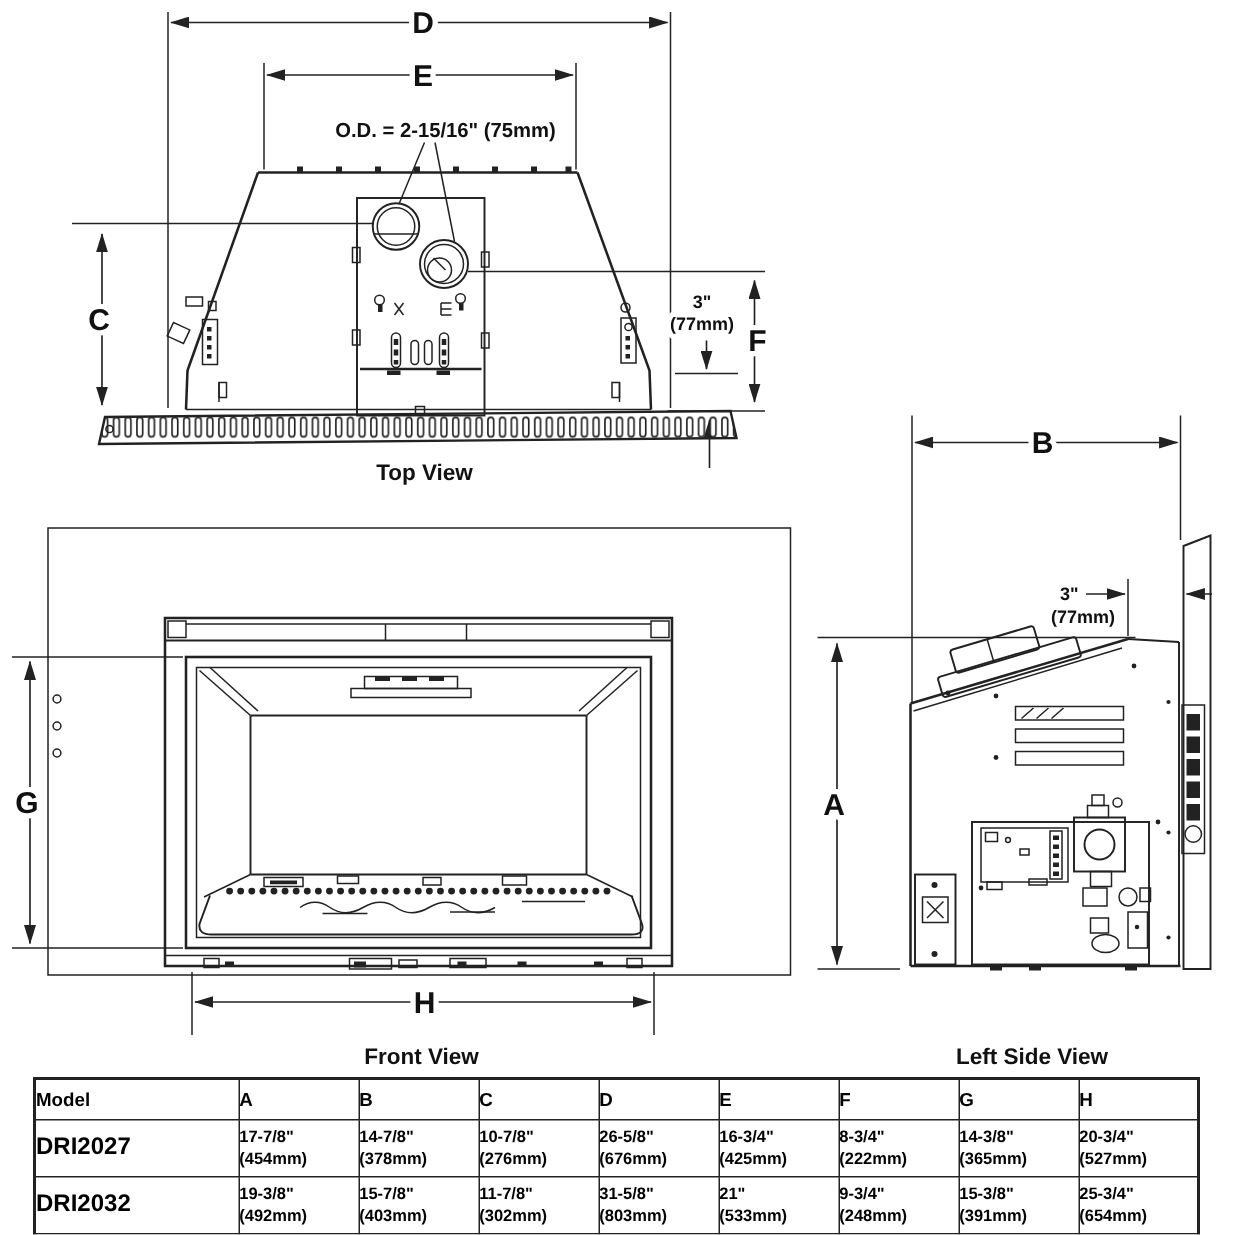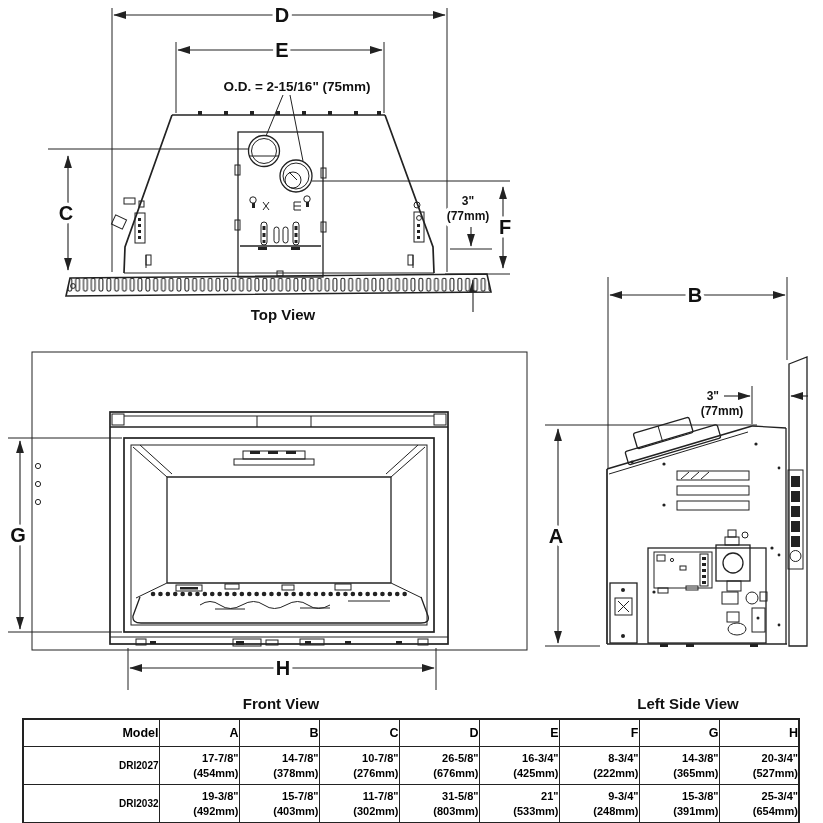--- a/index.html
+++ b/index.html
@@ -14,25 +14,25 @@
   .sm{font-size:12px;}
   .ln{stroke:#222;fill:none;stroke-width:1.3;}
   .thin{stroke:#222;fill:none;stroke-width:1;}
   .thick{stroke:#222;fill:none;stroke-width:1.7;}
   .dim{stroke:#222;fill:none;stroke-width:1.1;}
   .dk{fill:#222;stroke:none;}
   .dots{stroke:#222;fill:none;stroke-width:4.5;stroke-dasharray:0.1 7.3;stroke-linecap:round;}
   
   .spec-table{position:absolute;left:22px;top:718px;}
   table{border-collapse:collapse;table-layout:fixed;width:778px;background:#fff;}
-  th,td{border:1.6px solid #222;text-align:right;vertical-align:middle;padding:0;}
+  th,td{border:1.6px solid #222;text-align:left;vertical-align:middle;padding:0;}
   table{border:2.5px solid #222;}
   th{height:26px;font-size:12.5px;font-weight:bold;}
   td{height:37px;font-size:11px;font-weight:bold;line-height:1.3;}
-  td.model{font-size:10px;}
+  td.model{font-size:16px;}
   col.c-model{width:136px;}
   .v{display:block;}
 </style>
 </head>
 <body>
 
 <div class="page">
 
 <svg width="823" height="714" viewBox="0 0 823 714">
   <defs>

